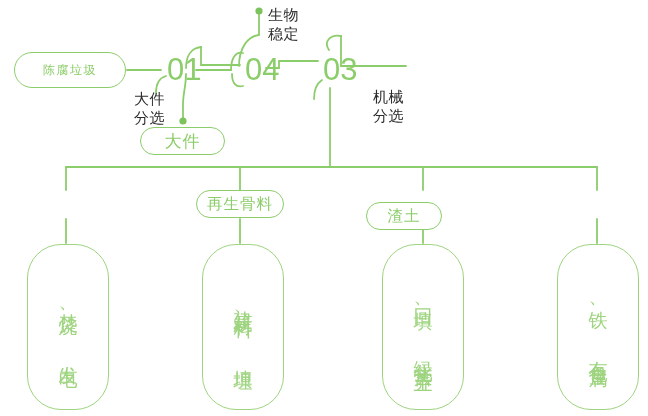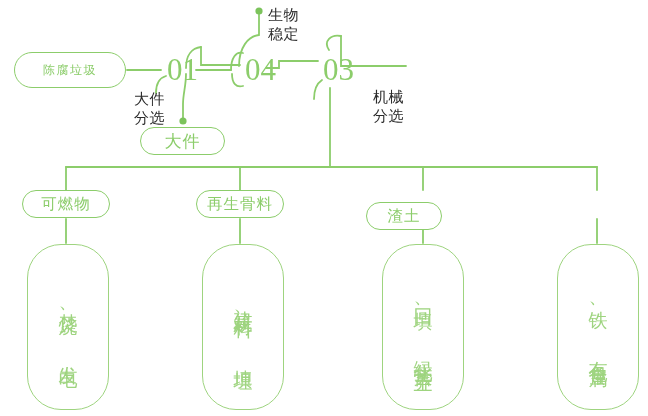--- a/index.html
+++ b/index.html
@@ -91,21 +91,21 @@
   .vbox-3 { left: 557px; width: 82px; }
 
   
   .stage-num {
     position: absolute;
     color: #8ccd6b;
     font-size: 31px;
     font-weight: 300;
     letter-spacing: 0px;
     line-height: 1;
-    font-family: Liberation Serif, serif;
+    font-family: Liberation Sans, sans-serif;
   }
   .stage-num-0 { left: 167px; top: 54px; }
   .stage-num-1 { left: 245px; top: 54px; }
   .stage-num-2 { left: 323px; top: 54px; }
 
   
   .annot {
     position: absolute;
     color: #2b2b2b;
     font-size: 15px;
@@ -175,21 +175,20 @@
 
   <div class="annot annot-bio">生物
 稳定</div>
   <div class="annot annot-bulky">大件
 分选</div>
   <div class="annot annot-mech">机械
 分选</div>
 
   <div class="pill pill-bulky">大件</div>
 
-  <div class="pill pill-cat pill-cat-0">可燃物</div>
   <div class="pill pill-cat pill-cat-1">再生骨料</div>
   <div class="pill pill-cat pill-cat-2">渣土</div>
 
   <div class="vbox vbox-0">
     <span class="vbox-text">焚烧、 发电</span>
   </div>
   <div class="vbox vbox-1">
     <span class="vbox-text">建筑材料、 填埋</span>
   </div>
   <div class="vbox vbox-2">

